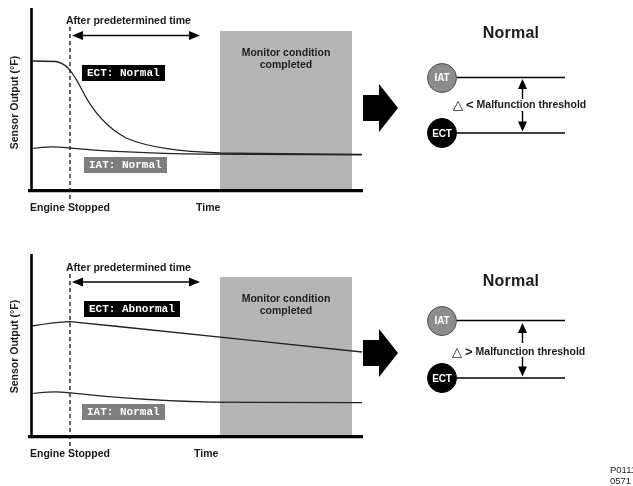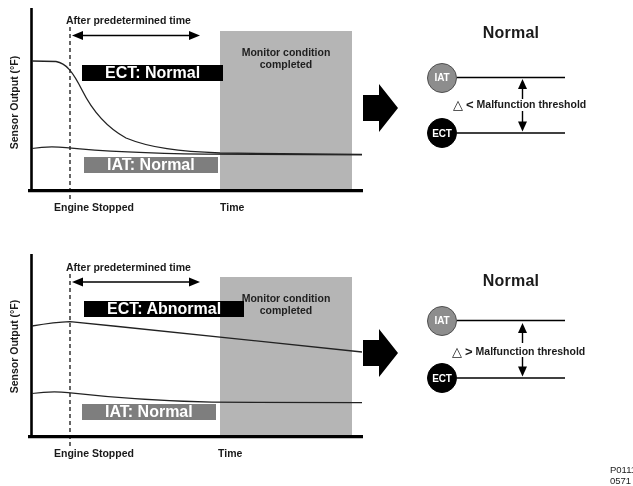--- a/index.html
+++ b/index.html
@@ -16,28 +16,28 @@
     font-family:"Liberation Sans","DejaVu Sans",sans-serif;color:var(--ink);
   }
   .monitor-box{
     position:absolute;left:220px;width:132px;height:159px;background:var(--monitor-box-bg);
     z-index:1;text-align:center;box-sizing:border-box;padding:15px 6px 0 6px;
     font-size:10.5px;font-weight:bold;color:#1f1f1f;line-height:12px;
   }
   .svg-layer{position:absolute;left:0;top:0;z-index:2;}
   .txt{position:absolute;z-index:3;white-space:nowrap;}
   .predet{font-size:10.5px;font-weight:bold;}
-  .axis-label{font-size:10.5px;font-weight:bold;margin-left:24px;}
+  .axis-label{font-size:10.5px;font-weight:bold;}
   .ylabel{
     position:absolute;z-index:3;width:130px;height:13px;text-align:center;
     font-size:10.5px;font-weight:bold;transform:rotate(-90deg);white-space:nowrap;
   }
   .chip{
-    position:absolute;z-index:3;font-size:16px;font-weight:bold;color:#ffffff;
-    padding:2px 23px;line-height:12px;white-space:nowrap;
+    position:absolute;z-index:3;font-size:11px;font-weight:bold;color:#ffffff;
+    padding:2px 5px;line-height:12px;white-space:nowrap;font-family:Liberation Mono, monospace;
   }
   .chip.black{background:#000000;}
   .chip.gray{background:var(--gray-label-bg);}
   .result-title{
     position:absolute;z-index:3;width:120px;text-align:center;
     font-size:16px;font-weight:bold;letter-spacing:0.2px;
   }
   .node-circle{
     position:absolute;z-index:3;width:30px;height:30px;border-radius:50%;
     box-sizing:border-box;display:flex;align-items:center;justify-content:center;

